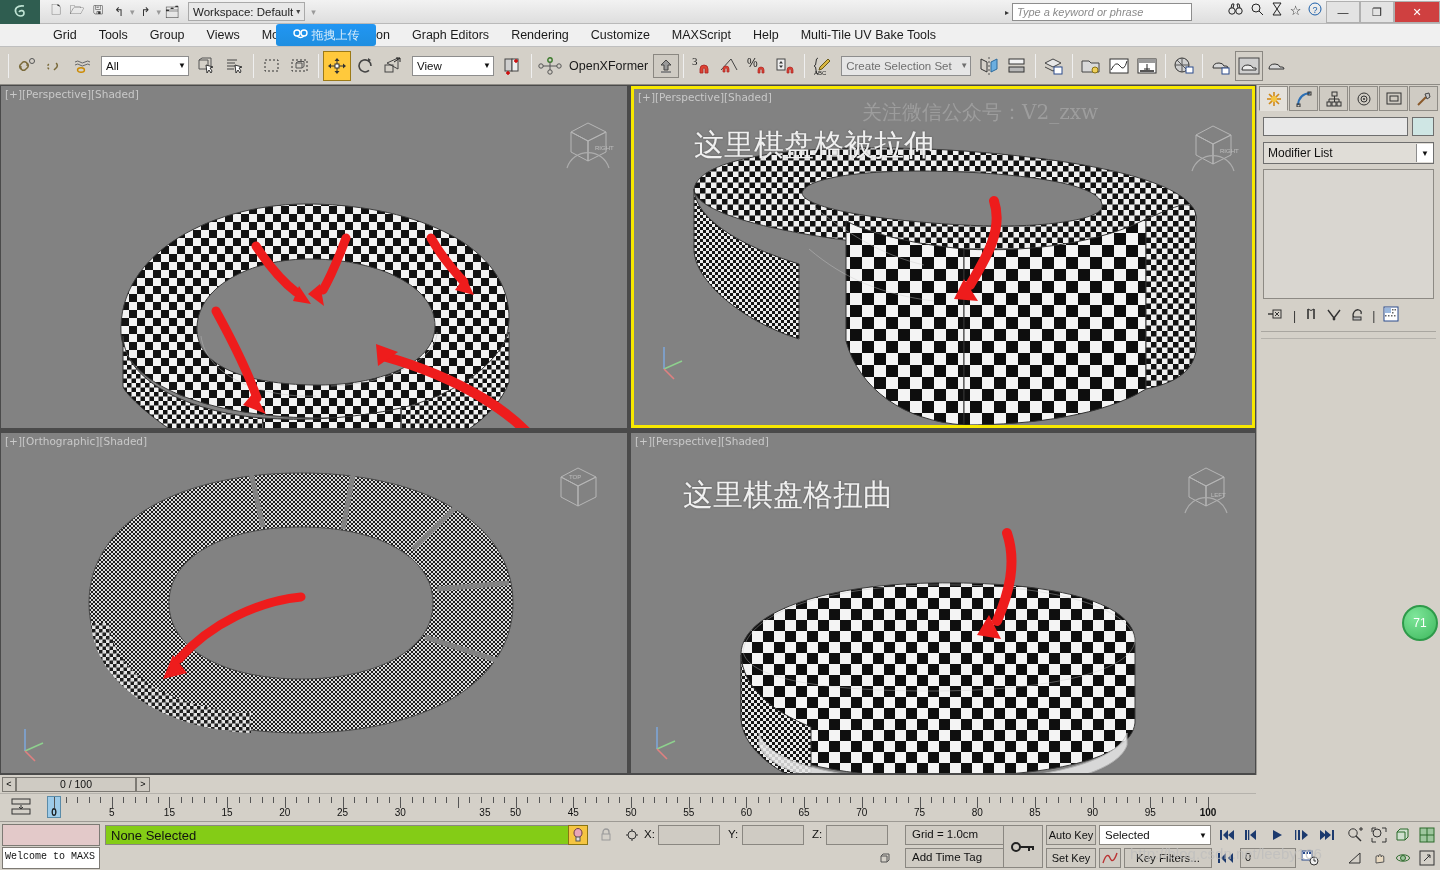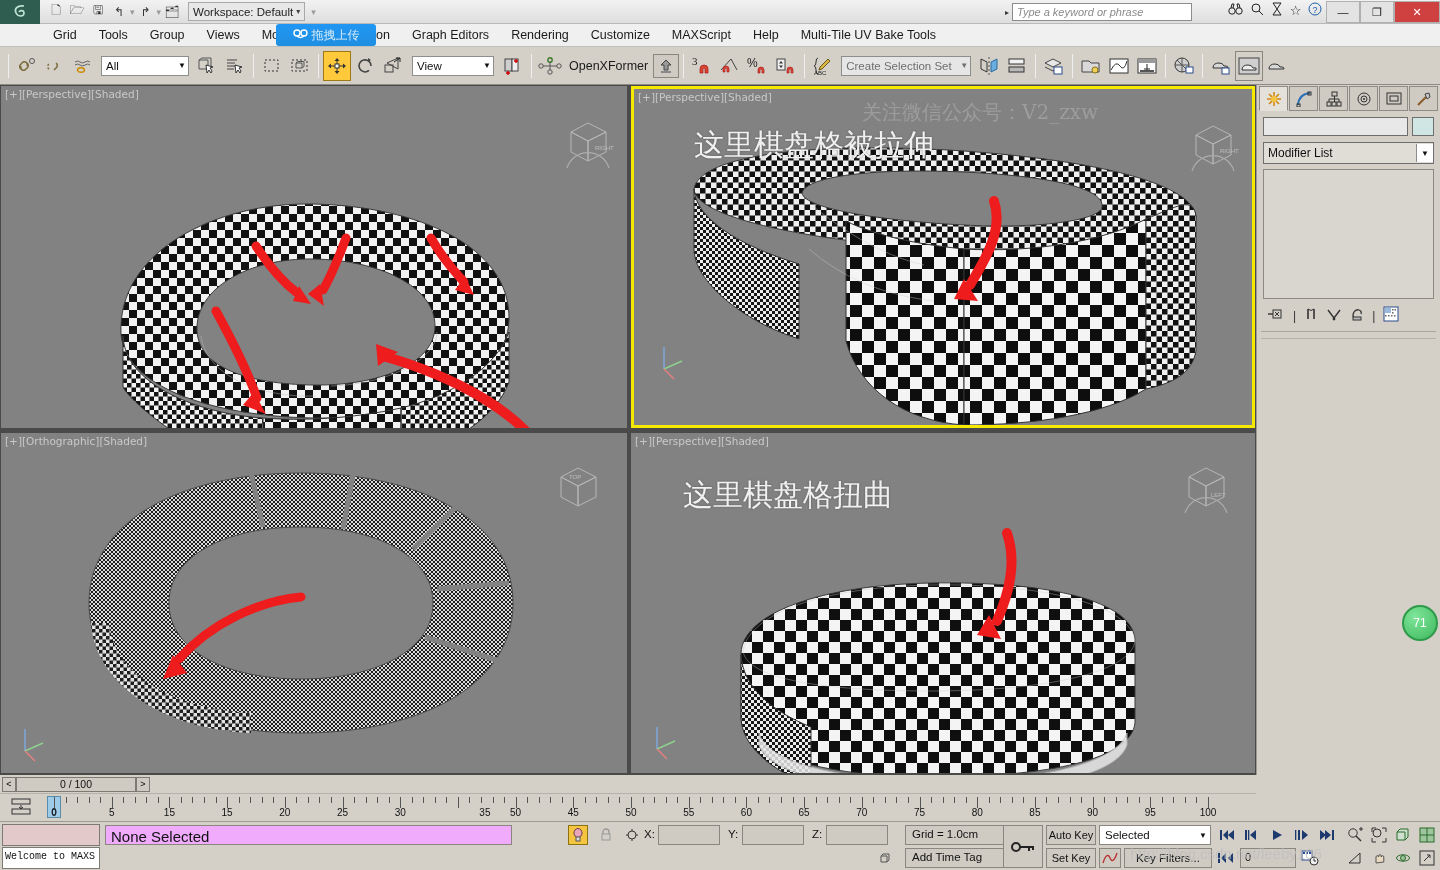--- a/index.html
+++ b/index.html
@@ -155,22 +155,22 @@
   .tick { position: absolute; top: 3px; width: 1px; background: #555; }
   .ticklbl { position: absolute; top: 13px; font-size: 10px; color: #111;
              transform: translateX(-50%); }
   .statusbar { position: absolute; left: 0; top: 821px; width: 1440px; height: 49px;
     background: #d4d0c8; border-top: 1px solid #9d9a94; }
   .mxslisten { position: absolute; left: 2px; top: 2px; width: 98px; height: 22px;
     background: #e3c9c9; border: 1px solid #7d7a74; }
   .mxsout { position: absolute; left: 2px; top: 25px; width: 98px; height: 22px;
     background: #fff; border: 1px solid #7d7a74; font-size: 10px;
     font-family: "Liberation Mono", monospace; color: #111; padding: 3px 2px; overflow: hidden; }
-  .sb-sel { position: absolute; left: 105px; top: 3px; width: 407px; height: 20px;
-    background: #f0abfc; border: 1px solid #8a8781; font-size: 15px; color: #111;
+  .sb-sel { position: absolute; left: 105px; top: 3px; width: 469px; height: 20px;
+    background: #84cc16; border: 1px solid #8a8781; font-size: 13px; color: #111;
     padding: 2px 5px; }
   .sb-prompt { position: absolute; left: 105px; top: 26px; width: 760px; height: 20px;
     background: #cfcbc3; border: 1px solid #8a8781; font-size: 11.5px; color: #111;
     padding: 2px 5px; }
   .sb-ico { position: absolute; width: 20px; height: 20px; display: flex;
     align-items: center; justify-content: center; font-size: 12px; color: #333; }
   .coordfld { position: absolute; top: 3px; height: 20px; width: 62px;
     background: #cfcbc3; border: 1px solid #8a8781; }
   .coordlbl { position: absolute; top: 6px; font-size: 11.5px; color: #111; }
   .gridlbl { position: absolute; left: 905px; top: 3px; width: 118px; height: 20px;
@@ -971,21 +971,21 @@
       <div class="ticklbl" style="left: 631px;">50</div>
       <div class="ticklbl" style="left: 688.7px;">55</div>
       <div class="ticklbl" style="left: 746.4px;">60</div>
       <div class="ticklbl" style="left: 804.1px;">65</div>
       <div class="ticklbl" style="left: 861.8px;">70</div>
       <div class="ticklbl" style="left: 919.5px;">75</div>
       <div class="ticklbl" style="left: 977.2px;">80</div>
       <div class="ticklbl" style="left: 1034.9px;">85</div>
       <div class="ticklbl" style="left: 1092.6px;">90</div>
       <div class="ticklbl" style="left: 1150.3px;">95</div>
-      <div class="ticklbl" style="left: 1208px;">100</div>
+      <div class="ticklbl" style="left: 1208px; font-weight: bold;">100</div>
     </div>
 </div>
 
 <div class="statusbar">
   <div class="mxslisten"></div>
   <div class="mxsout">Welcome to MAXS</div>
   <div class="sb-sel">None Selected</div>
 
   <div class="sb-ico" style="left:568px;top:3px;background:#f5c542;border:1px solid #8a7412">
     <svg width="12" height="15" viewBox="0 0 12 15">

